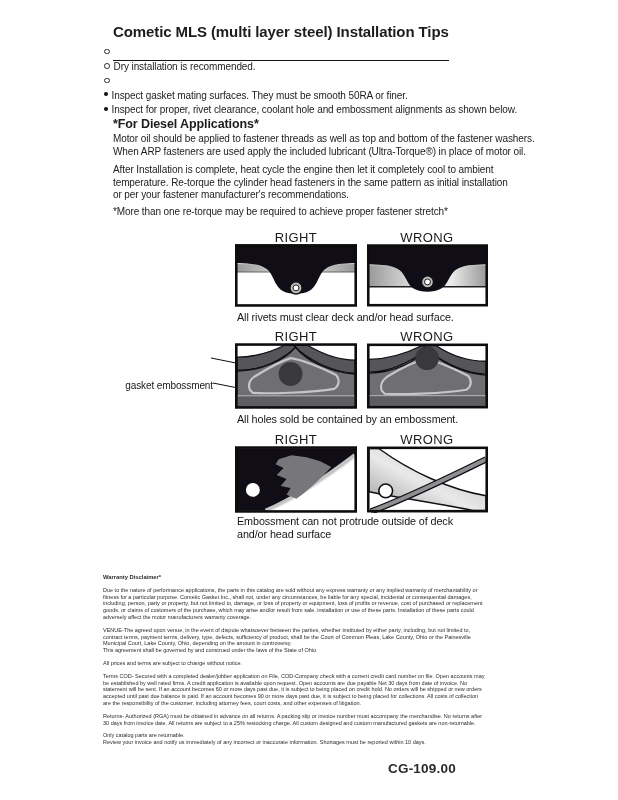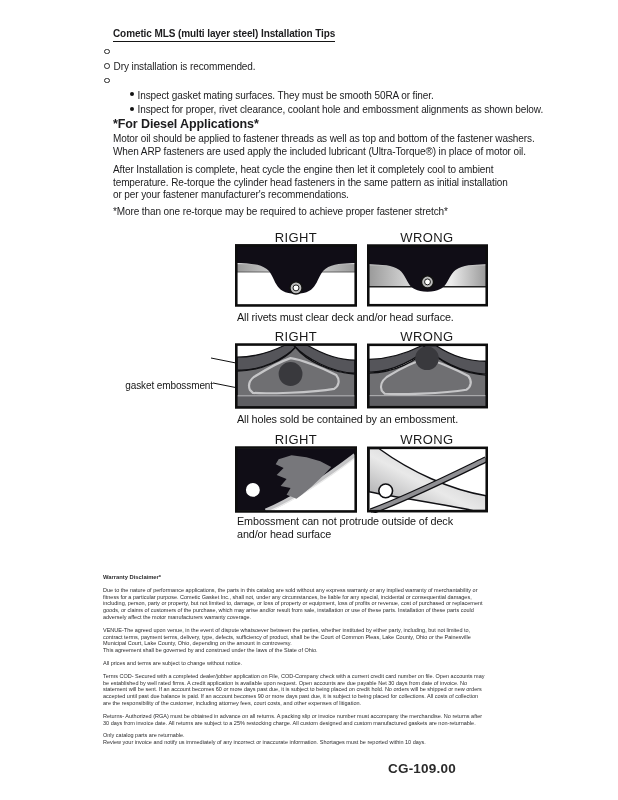--- a/index.html
+++ b/index.html
@@ -1,30 +1,30 @@
 <!DOCTYPE html>
 <html style="--color-ink: #1c1c1e; --color-diagram-black: #100d16; --color-gasket-gray: #6f6f72; --color-bore-gray: #55555a; --color-bottom-strip-gray: #5e5e62; --color-embossment-line: #c6c6c8; --color-coolant-hole: #39393d; --color-blob-gray: #77777b; --color-band-light: #c4c4c6;"><head>
 <meta charset="utf-8">
 <style>
   html,body{margin:0;padding:0;background:#ffffff;}
   #page{position:relative;width:618px;height:800px;background:#fff;overflow:hidden;
         font-family:"Liberation Sans","DejaVu Sans",sans-serif;color:var(--color-ink,#1c1c1e);}
   .abs{position:absolute;}
   .pre{white-space:pre-line;}
-  .title{font-size:10px;font-weight:bold;letter-spacing:-0.1px;
-         border-bottom:1.6px solid #151515;padding-bottom:2px;display:inline-block;}
+  .title{font-size:15px;font-weight:bold;letter-spacing:-0.1px;
+         border-bottom:1.6px solid #151515;padding-bottom:20px;display:inline-block;}
   .body-text{font-size:10px;letter-spacing:-0.1px;line-height:12.6px;}
   .bullets{font-size:10px;letter-spacing:-0.1px;}
   .brow{display:flex;align-items:flex-start;height:14.5px;}
   .brow .txt{line-height:12px;padding-top:1px;}
   .dot-open{width:3.6px;height:3.6px;border:1px solid #2a2a2a;border-radius:50%;
             margin:3.5px 4px 0 0;flex:none;}
   .dot-fill{width:4px;height:4px;background:#111;border-radius:50%;
             margin:3.5px 3.5px 0 0;flex:none;}
-  .sub{margin-left:26px;}
+  .sub{}
   .h2{font-size:12.5px;font-weight:bold;letter-spacing:-0.1px;text-align:center;}
   .dlabel{font-size:13px;letter-spacing:0.4px;color:#1a1a1a;transform:translateX(-50%);}
   .caption{font-size:10.8px;letter-spacing:-0.1px;line-height:13px;color:#161616;}
   .callout{font-size:10px;letter-spacing:-0.1px;line-height:11.3px;text-align:right;color:#161616;}
   .legal{font-size:5.5px;line-height:6.8px;letter-spacing:0;color:#2c2c2e;width:430px;}
   .legal p{margin:0 0 6px 0;}
   .legal .lh{font-size:5.8px;font-weight:bold;margin-bottom:6px;}
   .pagenum{font-size:13.5px;letter-spacing:0.2px;color:#2a2a2a;font-weight:bold;}
   svg{display:block;}
 </style>

